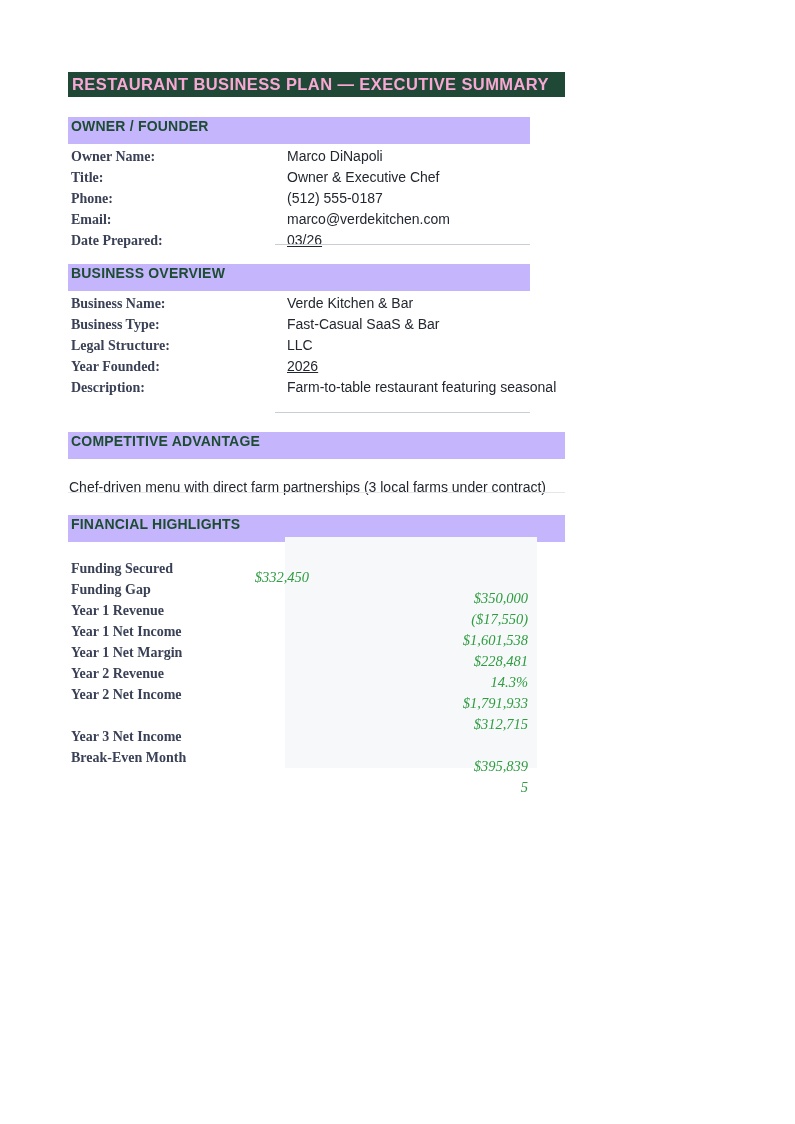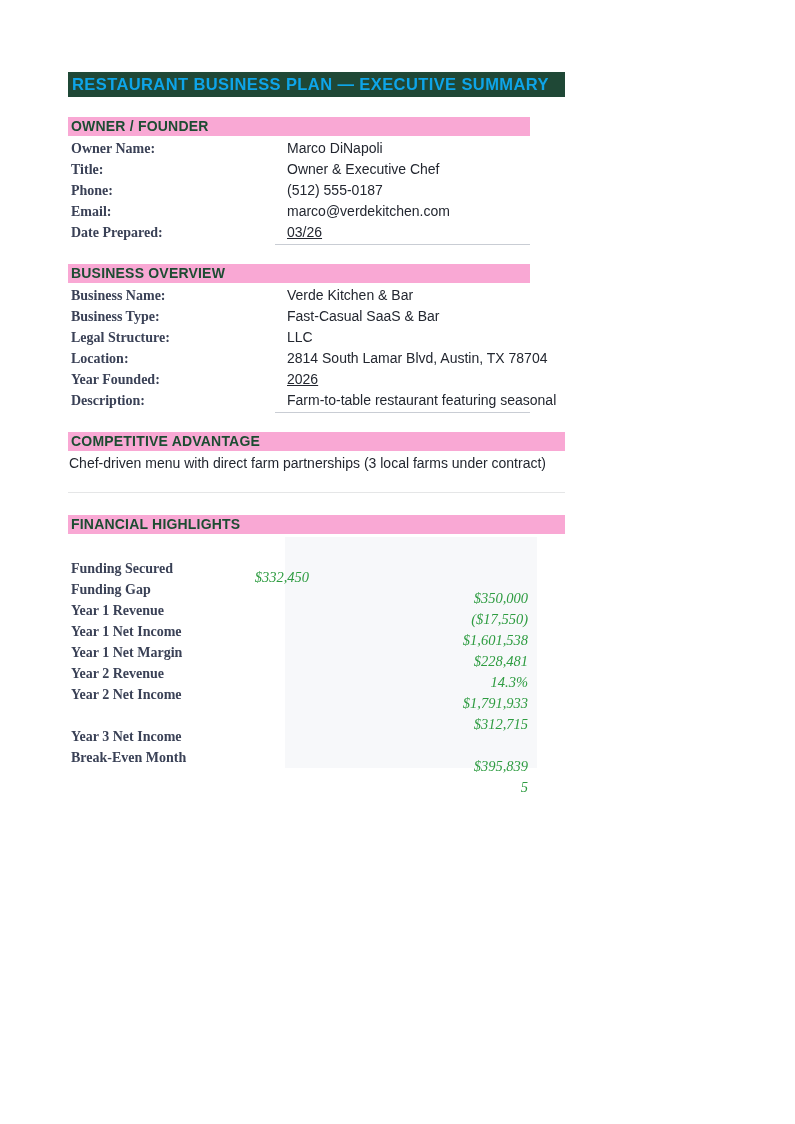--- a/index.html
+++ b/index.html
@@ -2,38 +2,38 @@
 <html><head>
 <meta charset="utf-8">
 <style>
   html,body{margin:0;padding:0;background:#ffffff;}
   .page{position:relative;width:795px;height:1124px;background:#ffffff;overflow:hidden;
         font-family:"Liberation Sans",sans-serif;-webkit-font-smoothing:antialiased;}
   
   .clip{position:absolute;left:68px;top:0;width:497px;height:1124px;overflow:hidden;}
 
   .titlebar{position:absolute;left:0;top:72px;width:640px;height:25px;background:#1f4836;
-            color:#0ea5e9;font-weight:bold;font-size:16.5px;line-height:25px;
+            color:#f9a8d4;font-weight:bold;font-size:16.5px;line-height:25px;
             letter-spacing:0.4px;padding-left:4px;box-sizing:border-box;white-space:nowrap;}
 
-  .band{height:19px;line-height:19px;background:#f9a8d4;color:#1d4c32;font-weight:bold;
+  .band{height:27px;line-height:19px;background:#c4b5fd;color:#1d4c32;font-weight:bold;
         font-size:14px;padding-left:3px;box-sizing:border-box;white-space:nowrap;
         letter-spacing:0.2px;}
   .band.narrow{width:462px;}
   .band.wide{width:600px;}
 
   .sec{position:absolute;left:0;}
   .rows{margin-top:2px;}
   .row{display:flex;height:21px;line-height:21px;}
   .lbl{width:219px;flex:0 0 219px;font-weight:bold;color:#3a4156;font-size:14px;
        padding-left:3px;box-sizing:border-box;white-space:nowrap;font-family:Liberation Serif, serif;}
   .val{font-size:14px;color:#232730;white-space:nowrap;}
   .val.num{width:241px;flex:0 0 241px;text-align:left;text-decoration:underline;}
 
-  .advtext{margin-top:2px;height:21px;line-height:21px;font-size:14px;color:#232730;
+  .advtext{margin-top:18px;height:21px;line-height:21px;font-size:14px;color:#232730;
            white-space:nowrap;padding-left:1px;}
 
   .hline{position:absolute;height:1px;background:#c9cdd4;}
   .divider{position:absolute;left:0;top:492px;width:600px;height:1px;background:#e5e6e7;}
 
   .fin-bg{position:absolute;left:217px;top:537px;width:252px;height:231px;background:#f7f8fa;}
   .fin-rows{position:absolute;left:0;top:537px;}
   .fin-rows .row{height:21px;line-height:21px;}
   .finval{width:241px;flex:0 0 241px;text-align:right;font-family:"Liberation Serif",serif;
           font-style:italic;font-size:14.5px;color:#2e9c41;white-space:nowrap;margin-top:30px;}
@@ -86,24 +86,20 @@
           <div class="lbl">Business Name:</div>
           <div class="val">Verde Kitchen &amp; Bar</div>
         </div>
         <div class="row">
           <div class="lbl">Business Type:</div>
           <div class="val">Fast-Casual SaaS &amp; Bar</div>
         </div>
         <div class="row">
           <div class="lbl">Legal Structure:</div>
           <div class="val">LLC</div>
-        </div>
-        <div class="row">
-          <div class="lbl">Location:</div>
-          <div class="val">2814 South Lamar Blvd, Austin, TX 78704</div>
         </div>
         <div class="row">
           <div class="lbl">Year Founded:</div>
           <div class="val num">2026</div>
         </div>
         <div class="row">
           <div class="lbl">Description:</div>
           <div class="val">Farm-to-table restaurant featuring seasonal</div>
         </div>
       </div>

